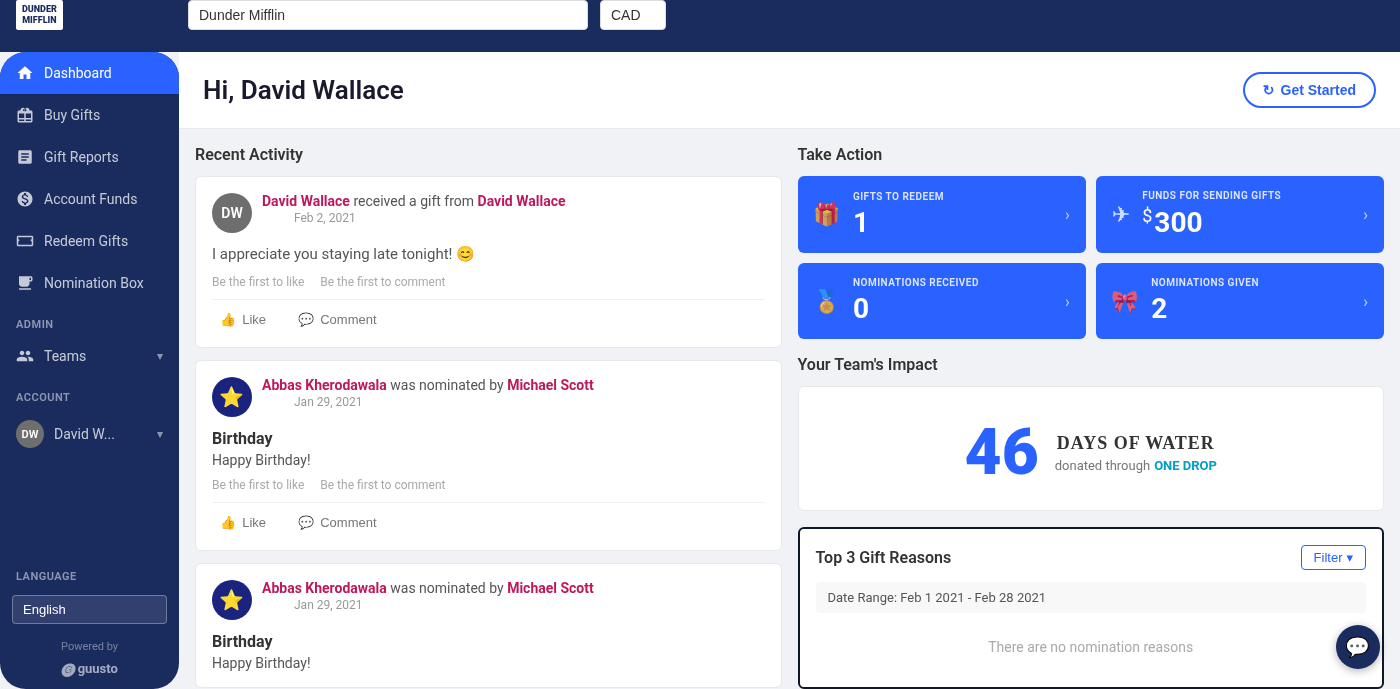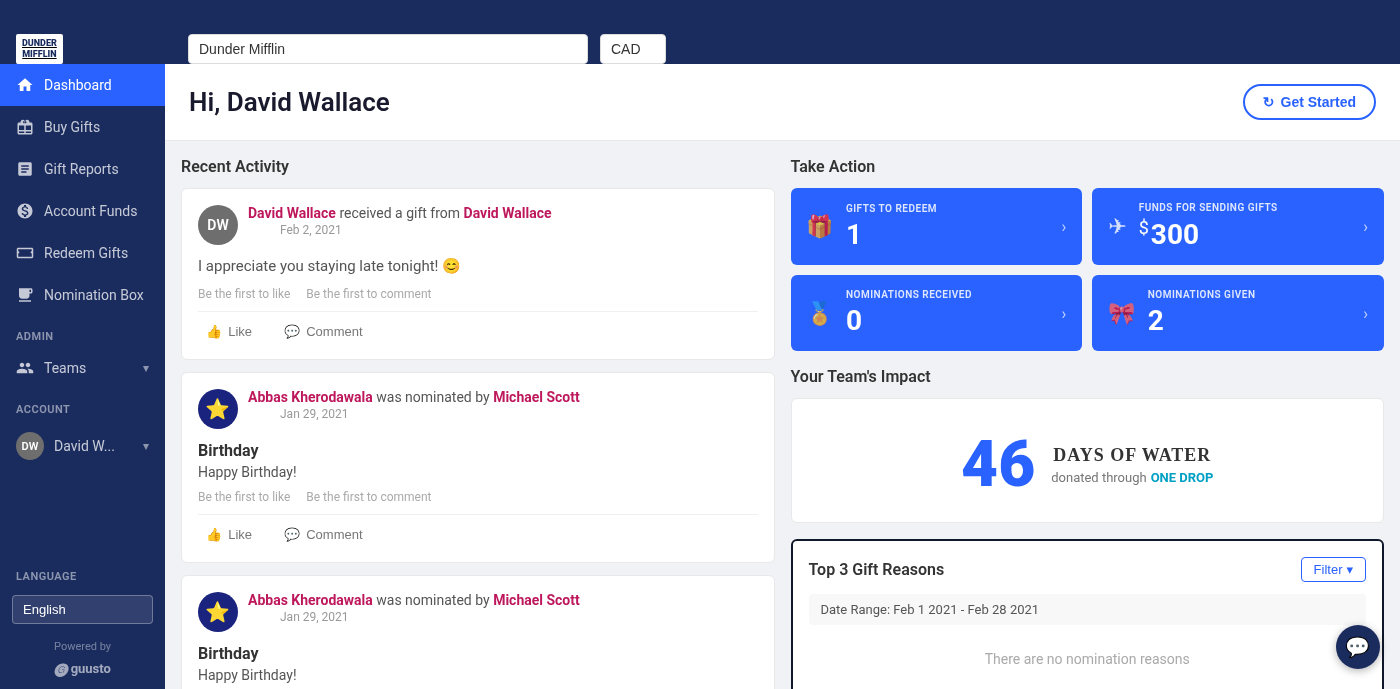--- a/index.html
+++ b/index.html
@@ -1,27 +1,26 @@
 <!DOCTYPE html>
 <html><head>
   <meta charset="utf-8">
   <style>
     * { box-sizing: border-box; margin: 0; padding: 0; }
     body { font-family: -apple-system, BlinkMacSystemFont, 'Segoe UI', Roboto, sans-serif; background: #f0f2f5; display: flex; flex-direction: column; height: 689px; overflow: hidden; }
 
     
     .top-nav {
       background: #1a2b5e;
-      height: 64px;
-      display: flex;
-      align-items: flex-end;
+      height: 52px;
+      display: flex;
+      align-items: flex-start;
       padding: 0 16px;
       gap: 12px;
       flex-shrink: 0;
-      text-decoration: underline;
     }
     .logo-area {
       width: 160px;
       display: flex;
       align-items: center;
       gap: 8px;
     }
     .logo-box {
       background: white;
       padding: 4px 6px;
@@ -64,26 +63,27 @@
 
     
     .main-layout {
       display: flex;
       flex: 1;
       overflow: hidden;
     }
 
     
     .sidebar {
-      width: 165px;
+      width: 179px;
       background: #1a2b5e;
       display: flex;
       flex-direction: column;
       flex-shrink: 0;
       overflow-y: auto;
+      border-radius: 26px;
     }
     .sidebar-item {
       display: flex;
       align-items: center;
       gap: 10px;
       padding: 12px 16px;
       color: rgba(255,255,255,0.75);
       cursor: pointer;
       font-size: 14px;
       text-decoration: none;

